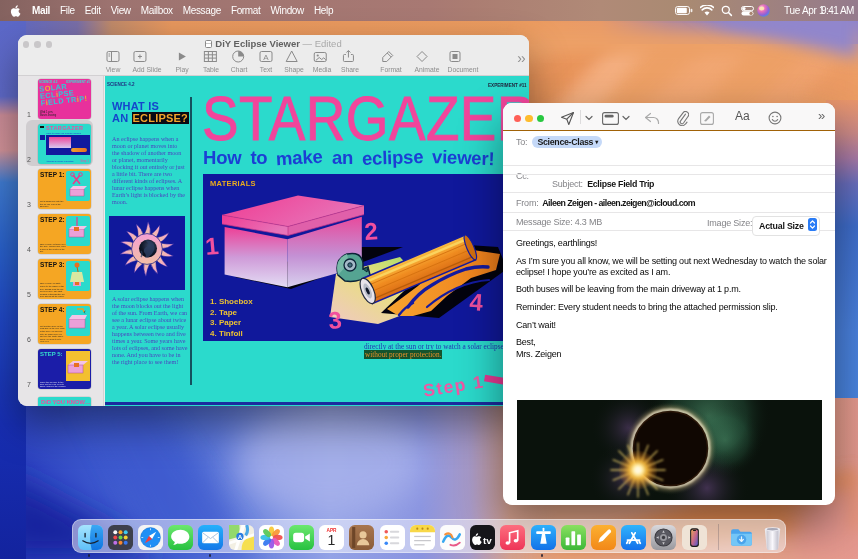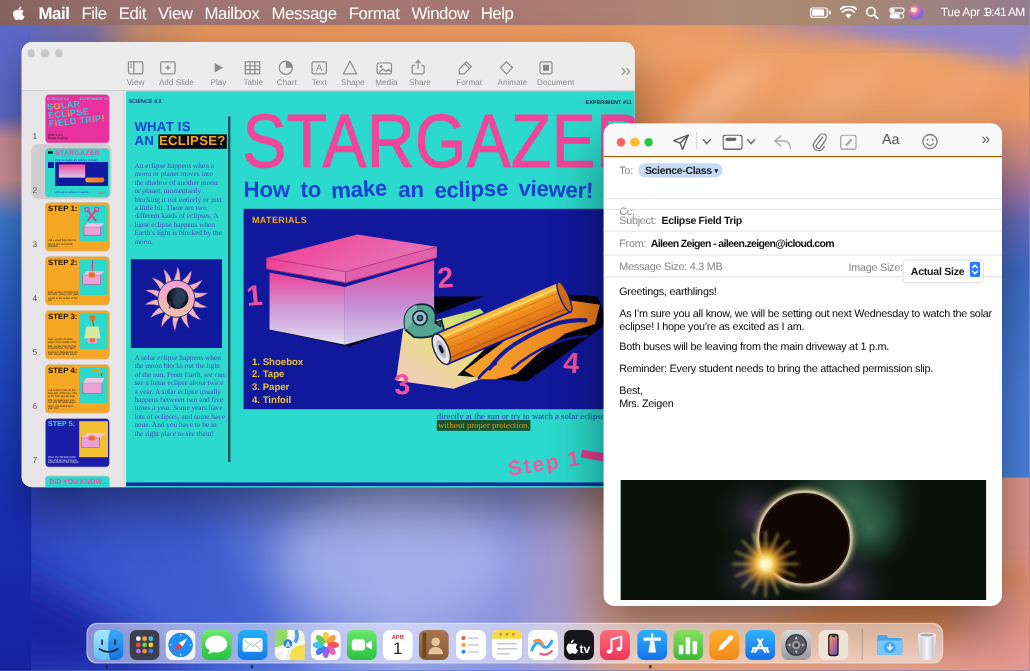--- a/index.html
+++ b/index.html
@@ -3,21 +3,21 @@
 <meta charset="utf-8">
 <style>
 * { margin:0; padding:0; box-sizing:border-box; }
 html,body { width:858px; height:559px; overflow:hidden; font-family:"Liberation Sans", sans-serif; }
 #stage { position:relative; width:858px; height:559px; overflow:hidden; background:#4a7ad8; }
 #wall { position:absolute; left:0; top:0; }
 
 #menubar { position:absolute; left:0; top:0; width:858px; height:21px;
   background:linear-gradient(90deg,#84625f 0%, #9d7370 13%, #a87973 50%, #ab7d72 55%, #b08a77 70%, #a98a72 80%, #9c7f83 93%, #947b8d 100%);
   color:#fff; font-size:11px; display:flex; align-items:center; }
-#menubar .l { display:flex; align-items:center; gap:10px; padding-left:10px; font-size:14px; letter-spacing:-0.35px; }
+#menubar .l { display:flex; align-items:center; gap:10px; padding-left:10px; font-size:10px; letter-spacing:-0.35px; }
 #menubar .bold { font-weight:bold; }
 
 #keynote { position:absolute; left:18px; top:35px; width:511px; height:371px; border-radius:9px;
   background:#ececec; box-shadow:0 18px 40px rgba(0,0,0,.42); overflow:hidden; }
 #ktitlebar { position:absolute; left:0; top:0; width:100%; height:41px; background:#ececec; border-bottom:1px solid #d2d0d2;}
 .tl { position:absolute; top:40px; left:21px; display:flex; gap:5px; }
 .tl i { width:6.6px; height:6.6px; border-radius:50%; background:#c9c7c9; display:block; }
 #ktitle { position:absolute; top:3px; left:0; width:100%; text-align:center; font-size:9.5px; color:#616161; font-weight:bold; }
 #ktitle span { color:#a9a9a9; font-weight:normal; }
 #ktools { position:absolute; left:0; top:14px; right:0; height:27px; color:#8d8d8d; font-size:6.8px; }
@@ -195,20 +195,21 @@
   <span style="position:absolute;left:821px;top:5px;font-size:10px;letter-spacing:-0.55px;white-space:nowrap;">9:41 AM</span>
 </div>
 
 <div id="keynote">
   <div id="ktitlebar"></div>
   <div class="tl" style="top:6px; left:4.5px; gap:5px;">
         <i></i>
         <i></i>
         <i></i>
       </div>
+  <div id="ktitle"><span style="display:inline-block;width:7px;height:8px;border:1px solid #8a8a8a;border-radius:1.5px;vertical-align:-1px;margin-right:3px;background:linear-gradient(#fff 30%,#c8c8c8 30%, #c8c8c8 45%, #fff 45%);"></span>DiY Eclipse Viewer <span>— Edited</span></div>
   <div id="ktools">
     <div class="ktool" style="left:95px"><svg class="ic" width="15" height="15" viewBox="0 0 15 15">
             <rect x="1.5" y="2.5" width="12" height="10" rx="1.5" fill="none" stroke="#8a8a8a"></rect>
             <line x1="6" y1="2.5" x2="6" y2="12.5" stroke="#8a8a8a"></line>
             <line x1="3" y1="5" x2="4.6" y2="5" stroke="#8a8a8a"></line>
             <line x1="3" y1="7" x2="4.6" y2="7" stroke="#8a8a8a"></line>
           </svg>View</div>
     <div class="ktool" style="left:129px"><svg class="ic" width="15" height="15" viewBox="0 0 15 15">
             <rect x="1.5" y="2.5" width="12" height="10" rx="1.5" fill="none" stroke="#8a8a8a"></rect>
             <line x1="7.5" y1="5.5" x2="7.5" y2="9.5" stroke="#8a8a8a"></line>
@@ -528,21 +529,21 @@
     <div style="position:absolute;left:315px;top:5px;font-size:13px;color:#666;">»</div>
   </div>
   <div id="mfields">
     <div class="mrow" style="top:28px;height:22px;">
           <span class="mlab" style="padding-left:13px">To:</span>
       <span class="tok">Science-Class&nbsp;<span style="font-size:6px;vertical-align:1px;">▾</span></span>
     </div>
     <div class="mrow" style="top:62px;height:21px;">
           <span class="mlab" style="padding-left:13px">Cc:</span>
         </div>
-    <div class="mrow" style="top:71px;height:18px;">
+    <div class="mrow" style="top:71px;height:18px;padding-left:36px;">
           <span class="mlab" style="padding-left:13px">Subject:</span>
           <span class="mval">&nbsp;&nbsp;Eclipse Field Trip</span>
         </div>
     <div class="mrow" style="top:89px;height:20px;">
           <span class="mlab" style="padding-left:13px">From:</span>
           <span class="mval" style="letter-spacing:-0.55px;">&nbsp;&nbsp;Aileen Zeigen - aileen.zeigen@icloud.com</span>
         </div>
     <div class="mrow" style="top:109px;height:19px;border-bottom:1px solid #e7e6e7;">
       <span class="mlab" style="padding-left:13px">Message Size: 4.3 MB</span>
       <span class="mlab" style="position:absolute;left:204px;top:4.5px;padding:0;">Image Size:</span>
@@ -552,20 +553,21 @@
                 <path d="M2.5 5 L4.5 2.8 L6.5 5 M2.5 8 L4.5 10.2 L6.5 8" fill="none" stroke="#fff" stroke-width="1.2" stroke-linejoin="round" stroke-linecap="round"></path>
               </svg></span>
       </span>
     </div>
   </div>
   <div id="mbody">
     <p>Greetings, earthlings!</p>
     <p>As I’m sure you all know, we will be setting out next Wednesday to watch the solar<br>eclipse! I hope you’re as excited as I am.</p>
     <p>Both buses will be leaving from the main driveway at 1 p.m.</p>
     <p>Reminder: Every student needs to bring the attached permission slip.</p>
+    <p style="margin-top:3px">Can’t wait!</p>
     <p>Best,<br>Mrs. Zeigen</p>
   </div>
   <svg id="mphoto" width="305" height="100" viewBox="0 0 305 100">
     <defs>
       <radialGradient id="corona" cx="50%" cy="50%" r="50%">
         <stop offset="0" stop-color="#fffef4" stop-opacity=".95"></stop>
         <stop offset=".5" stop-color="#d8c8e0" stop-opacity=".5"></stop>
         <stop offset=".78" stop-color="#50806a" stop-opacity=".22"></stop>
         <stop offset="1" stop-color="#0a140c" stop-opacity="0"></stop>
       </radialGradient>

